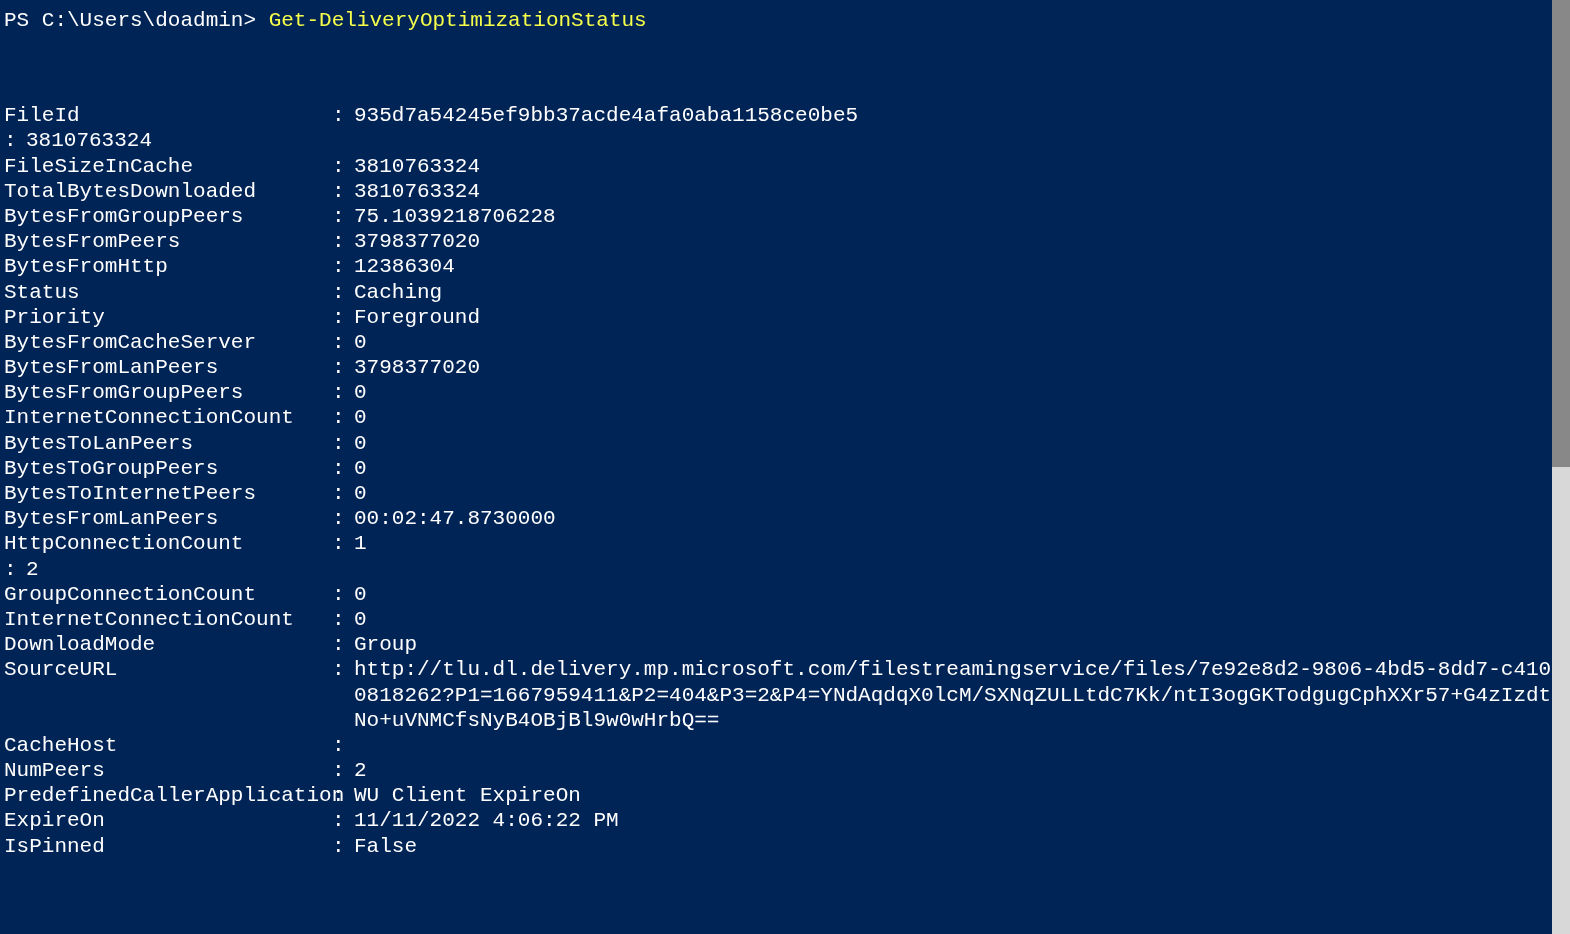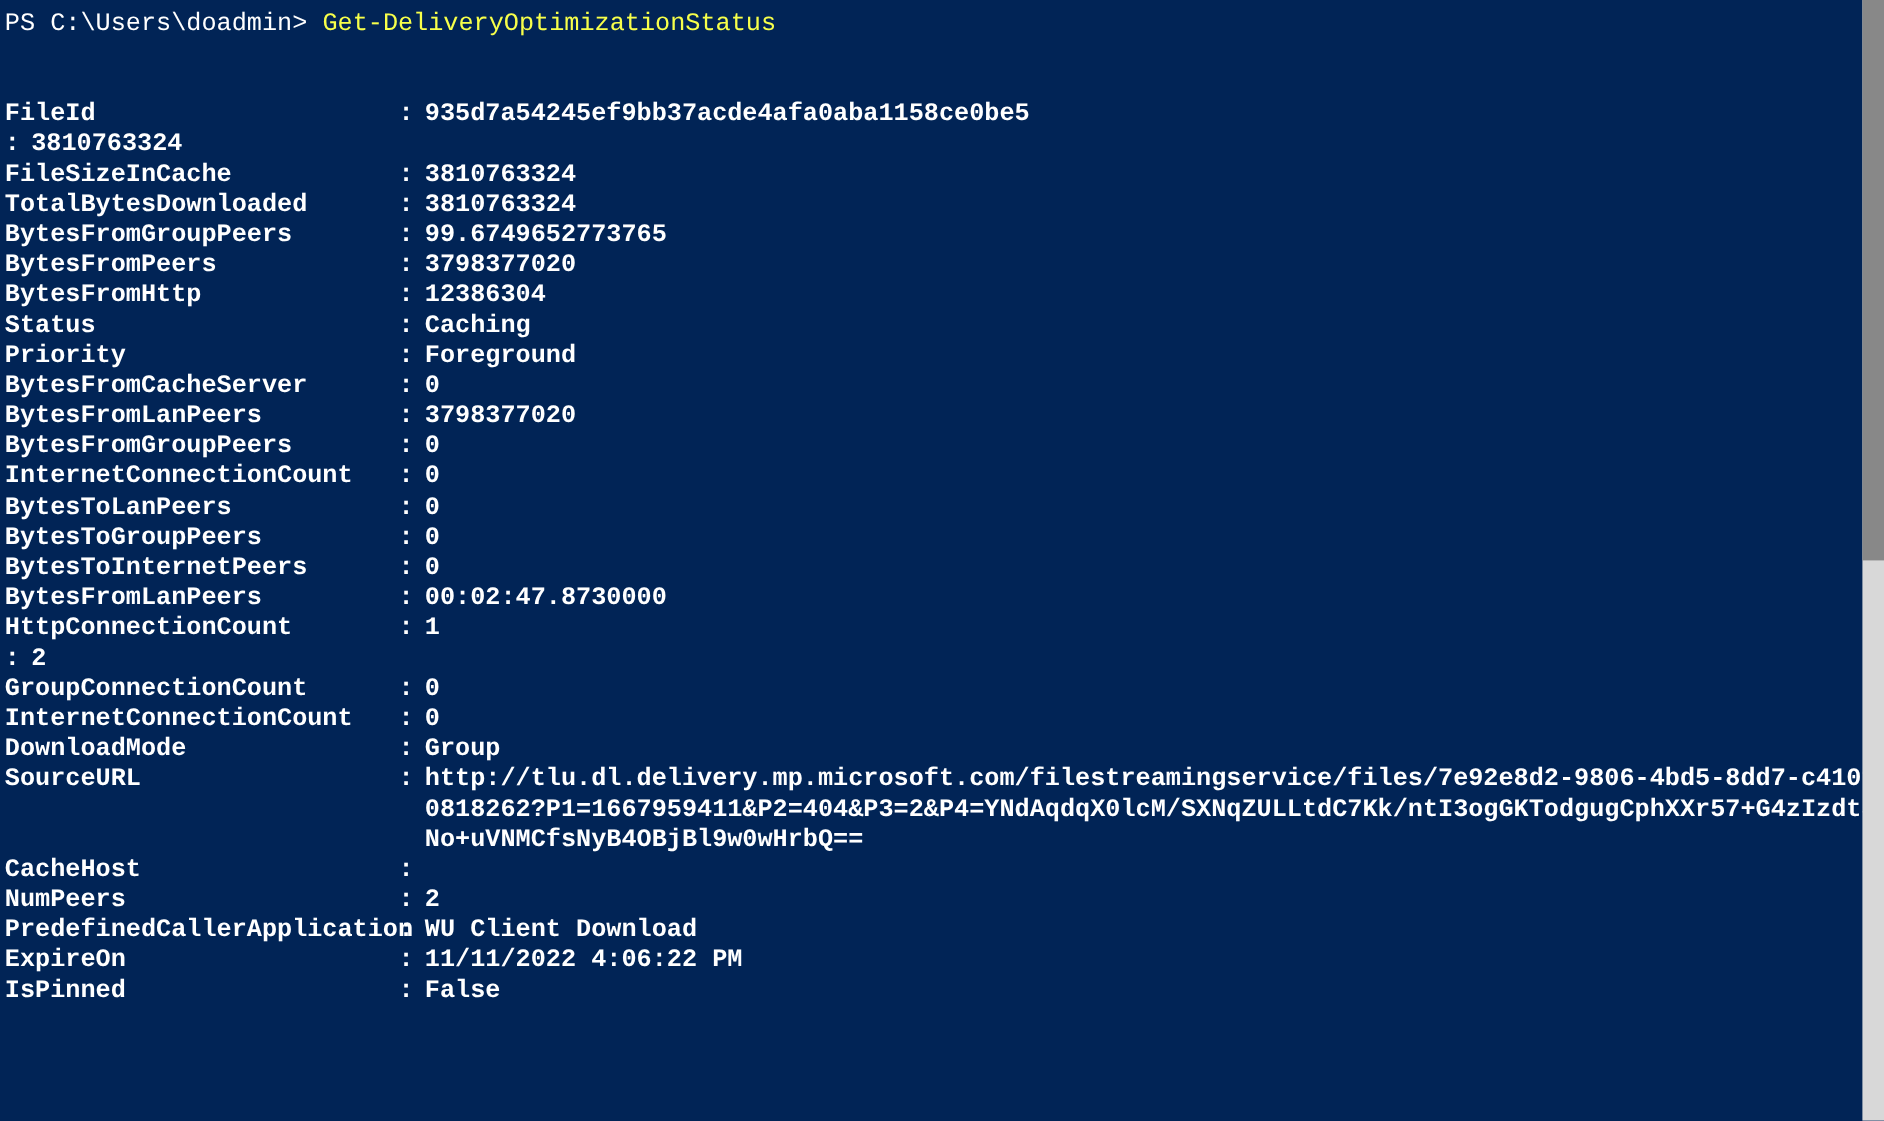--- a/index.html
+++ b/index.html
@@ -14,32 +14,31 @@
       font-size: 21px;
       line-height: 1.2;
       padding: 8px 4px;
       width: 1570px;
       height: 934px;
       overflow: hidden;
       position: relative;
     }
     .prompt-line {
       white-space: pre;
-      margin-bottom: 50px;
+      margin-bottom: 70px;
     }
     .prompt-prefix {
       color: #ffffff;
     }
     .prompt-command {
       color: #f7ff4a;
     }
     .output-row {
       display: flex;
       white-space: pre;
-      font-weight: bold;
     }
     .prop-name {
       width: 328px;
       flex-shrink: 0;
     }
     .colon {
       width: 22px;
       flex-shrink: 0;
     }
     .prop-value {
@@ -67,41 +66,41 @@
 </head>
 <body>
 
 <div class="prompt-line"><span class="prompt-prefix">PS C:\Users\doadmin&gt; </span><span class="prompt-command">Get-DeliveryOptimizationStatus</span></div>
 
 <div id="output">
     <div class="output-row"><span class="prop-name">FileId</span><span class="colon">: </span><span class="prop-value">935d7a54245ef9bb37acde4afa0aba1158ce0be5</span></div>
     <div class="output-row"><span class="colon">: </span><span class="prop-value">3810763324</span></div>
     <div class="output-row"><span class="prop-name">FileSizeInCache</span><span class="colon">: </span><span class="prop-value">3810763324</span></div>
     <div class="output-row"><span class="prop-name">TotalBytesDownloaded</span><span class="colon">: </span><span class="prop-value">3810763324</span></div>
-    <div class="output-row"><span class="prop-name">BytesFromGroupPeers</span><span class="colon">: </span><span class="prop-value">99.6749652773765</span></div>
+    <div class="output-row"><span class="prop-name">BytesFromGroupPeers</span><span class="colon">: </span><span class="prop-value">75.1039218706228</span></div>
     <div class="output-row"><span class="prop-name">BytesFromPeers</span><span class="colon">: </span><span class="prop-value">3798377020</span></div>
     <div class="output-row"><span class="prop-name">BytesFromHttp</span><span class="colon">: </span><span class="prop-value">12386304</span></div>
     <div class="output-row"><span class="prop-name">Status</span><span class="colon">: </span><span class="prop-value">Caching</span></div>
     <div class="output-row"><span class="prop-name">Priority</span><span class="colon">: </span><span class="prop-value">Foreground</span></div>
     <div class="output-row"><span class="prop-name">BytesFromCacheServer</span><span class="colon">: </span><span class="prop-value">0</span></div>
     <div class="output-row"><span class="prop-name">BytesFromLanPeers</span><span class="colon">: </span><span class="prop-value">3798377020</span></div>
     <div class="output-row"><span class="prop-name">BytesFromGroupPeers</span><span class="colon">: </span><span class="prop-value">0</span></div>
     <div class="output-row"><span class="prop-name">InternetConnectionCount</span><span class="colon">: </span><span class="prop-value">0</span></div>
     <div class="output-row"><span class="prop-name">BytesToLanPeers</span><span class="colon">: </span><span class="prop-value">0</span></div>
     <div class="output-row"><span class="prop-name">BytesToGroupPeers</span><span class="colon">: </span><span class="prop-value">0</span></div>
     <div class="output-row"><span class="prop-name">BytesToInternetPeers</span><span class="colon">: </span><span class="prop-value">0</span></div>
     <div class="output-row"><span class="prop-name">BytesFromLanPeers</span><span class="colon">: </span><span class="prop-value">00:02:47.8730000</span></div>
     <div class="output-row"><span class="prop-name">HttpConnectionCount</span><span class="colon">: </span><span class="prop-value">1</span></div>
     <div class="output-row"><span class="colon">: </span><span class="prop-value">2</span></div>
     <div class="output-row"><span class="prop-name">GroupConnectionCount</span><span class="colon">: </span><span class="prop-value">0</span></div>
     <div class="output-row"><span class="prop-name">InternetConnectionCount</span><span class="colon">: </span><span class="prop-value">0</span></div>
     <div class="output-row"><span class="prop-name">DownloadMode</span><span class="colon">: </span><span class="prop-value">Group</span></div>
     <div class="output-row"><span class="prop-name">SourceURL</span><span class="colon">: </span><span class="prop-value">http://tlu.dl.delivery.mp.microsoft.com/filestreamingservice/files/7e92e8d2-9806-4bd5-8dd7-c410f0818262?P1=1667959411&amp;P2=404&amp;P3=2&amp;P4=YNdAqdqX0lcM/SXNqZULLtdC7Kk/ntI3ogGKTodgugCphXXr57+G4zIzdt3No+uVNMCfsNyB4OBjBl9w0wHrbQ==</span></div>
     <div class="output-row"><span class="prop-name">CacheHost</span><span class="colon">: </span><span class="prop-value"></span></div>
     <div class="output-row"><span class="prop-name">NumPeers</span><span class="colon">: </span><span class="prop-value">2</span></div>
-    <div class="output-row"><span class="prop-name">PredefinedCallerApplication</span><span class="colon">: </span><span class="prop-value">WU Client Download</span></div>
+    <div class="output-row"><span class="prop-name">PredefinedCallerApplication</span><span class="colon">: </span><span class="prop-value">WU Client ExpireOn</span></div>
     <div class="output-row"><span class="prop-name">ExpireOn</span><span class="colon">: </span><span class="prop-value">11/11/2022 4:06:22 PM</span></div>
     <div class="output-row"><span class="prop-name">IsPinned</span><span class="colon">: </span><span class="prop-value">False</span></div>
   </div>
 
 <div class="scrollbar-track">
   <div class="scrollbar-thumb"></div>
 </div>
 
 </body></html>

